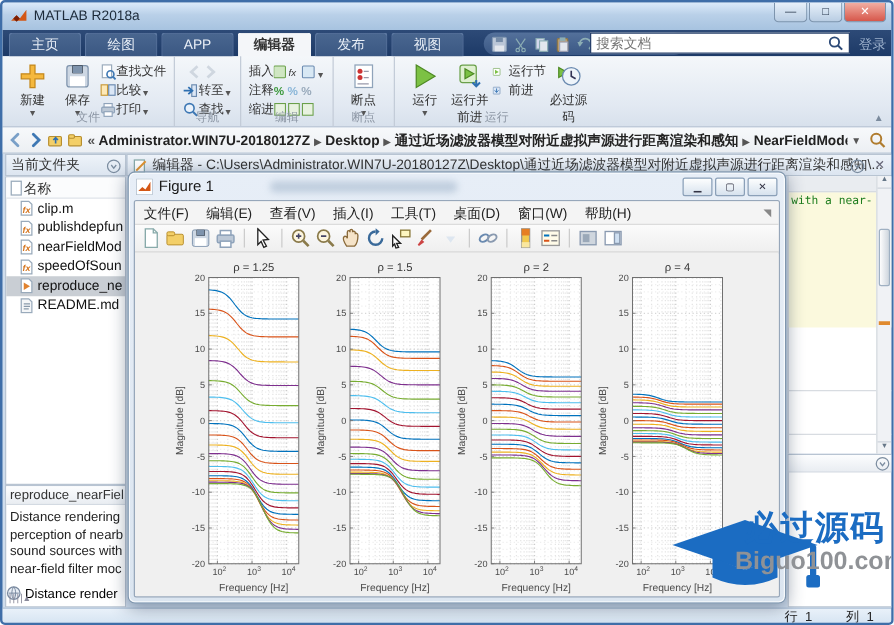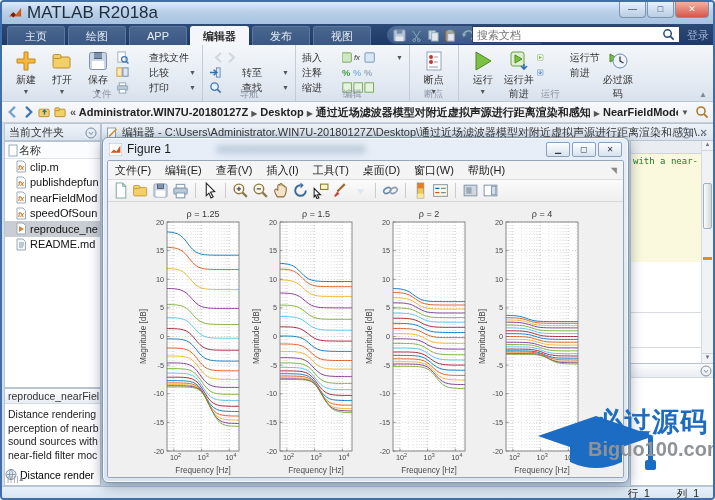--- a/index.html
+++ b/index.html
@@ -5,21 +5,21 @@
   * { margin:0; padding:0; box-sizing:border-box; }
   html,body { width:715px; height:500px; overflow:hidden; }
   body { font-family:"Liberation Sans","DejaVu Sans",sans-serif; font-size:11px; }
   .abs { position:absolute; }
   #app { position:relative; width:715px; height:500px; background:#cfdded;
          border:2px solid #3f6ea8; border-radius:4px; overflow:hidden; }
 
   
   .titlebar { left:0; top:0; width:100%; height:22px;
     background:linear-gradient(#dcebfa,#b9d0e8 45%,#a7c3e0); display:flex; align-items:center; padding-left:6px; }
-  .titlebar .apptitle { color:#1d2b3a; font-size:17px; margin-left:5px; }
+  .titlebar .apptitle { color:#1d2b3a; font-size:11px; margin-left:5px; }
   .mlogo { width:14px; height:14px; display:inline-block; }
   .winbtns { position:absolute; right:4px; top:0; display:flex; }
   .winbtn { width:27px; height:16px; border:1px solid #7d94ad; border-top:none;
     border-radius:0 0 4px 4px; background:linear-gradient(#e8f1fa,#b9cde3); color:#25354a;
     font-size:9px; line-height:15px; text-align:center; margin-left:1px; }
   .winbtn.close { background:linear-gradient(#f2b0a4,#d6564a); color:#fff; width:34px; }
 
   
   .toolstrip { left:0; top:22px; width:100%; height:21px; background:linear-gradient(#2d4a77,#1d3a67); }
   .ts-tabs { position:absolute; left:5px; top:2px; display:flex; gap:3px; }
@@ -40,21 +40,21 @@
     background:linear-gradient(#f4f7fa,#e2e9f2 70%,#d8e1ec); border-bottom:1px solid #b9c4d2;
     display:flex; align-items:stretch; }
   .rgroup { position:relative; display:flex; align-items:flex-start; padding:3px 6px 12px 6px; }
   .rgroup + .rgroup { border-left:1px solid #c3ccd8; }
   .rgroup .glabel { position:absolute; bottom:0; left:0; right:0; text-align:center;
     font-size:9.5px; color:#8b95a3; }
   .bigbtn { width:36px; display:flex; flex-direction:column; align-items:center; gap:1px;
     font-size:10px; color:#333; text-align:center; padding-top:2px; }
   .bigbtn .bicon { width:22px; height:22px; }
   .smallcol { display:flex; flex-direction:column; justify-content:flex-start; gap:2px; padding-top:3px; }
-  .smallbtn { display:flex; align-items:center; gap:20px; font-size:10px; color:#333; height:13px; }
+  .smallbtn { display:flex; align-items:flex-end; gap:0; font-size:10px; color:#333; height:13px; }
   .smallbtn .sicon { width:13px; height:13px; }
   .dis { opacity:.45; }
   .caret { font-size:7px; color:#555; }
   .ribbon-collapse { position:absolute; right:6px; top:88px; font-size:8px; color:#7b8b9d; }
 
   
   .breadcrumb { left:0; top:100px; width:100%; height:21px; background:linear-gradient(#f7f9fb,#eceff3);
     border-bottom:1px solid #c8d0da; display:flex; align-items:center; padding:0 4px; gap:3px; }
   .bc-ic { width:14px; height:14px; }
   .bc-path { font-size:11px; font-weight:bold; color:#222; white-space:nowrap; overflow:hidden; }
@@ -214,28 +214,20 @@
     <span class="login">登录</span>
   </div>
 
   <div class="ribbon abs" id="ribbon">
       <div class="rgroup">
         <div class="bigbtn">
           <span class="bicon" style="display: inline-block;"><svg viewBox="0 0 22 22" style="width: 100%; height: 100%;">
               <path d="M9 2 h4 v7 h7 v4 h-7 v7 h-4 v-7 h-7 v-4 h7 Z" fill="#f5b83d" stroke="#c4881c"></path>
             </svg></span>
           <span>新建</span>
-          <span class="caret">▼</span>
-        </div>
-        <div class="bigbtn">
-          <span class="bicon" style="display: inline-block;"><svg viewBox="0 0 22 22" style="width: 100%; height: 100%;">
-              <rect x="2" y="7" width="17" height="11" rx="1.5" fill="#f3cf68" stroke="#b78e2e"></rect>
-              <rect x="2" y="4.5" width="8" height="4" rx="1.5" fill="#f3cf68" stroke="#b78e2e"></rect>
-            </svg></span>
-          <span>打开</span>
           <span class="caret">▼</span>
         </div>
         <div class="bigbtn">
           <span class="bicon" style="display: inline-block;"><svg viewBox="0 0 22 22" style="width: 100%; height: 100%;">
               <rect x="2.5" y="2.5" width="17" height="17" rx="2" fill="#cdd7e3" stroke="#7e93ac"></rect>
               <rect x="7" y="2.5" width="8" height="6" fill="#5f7astroke"></rect>
               <rect x="7" y="2.5" width="8" height="6" fill="#76900b0"></rect>
               <rect x="7" y="2.5" width="8" height="6" fill="#7e93ac"></rect>
               <rect x="5" y="11" width="12" height="8" fill="#fff"></rect>
             </svg></span>

